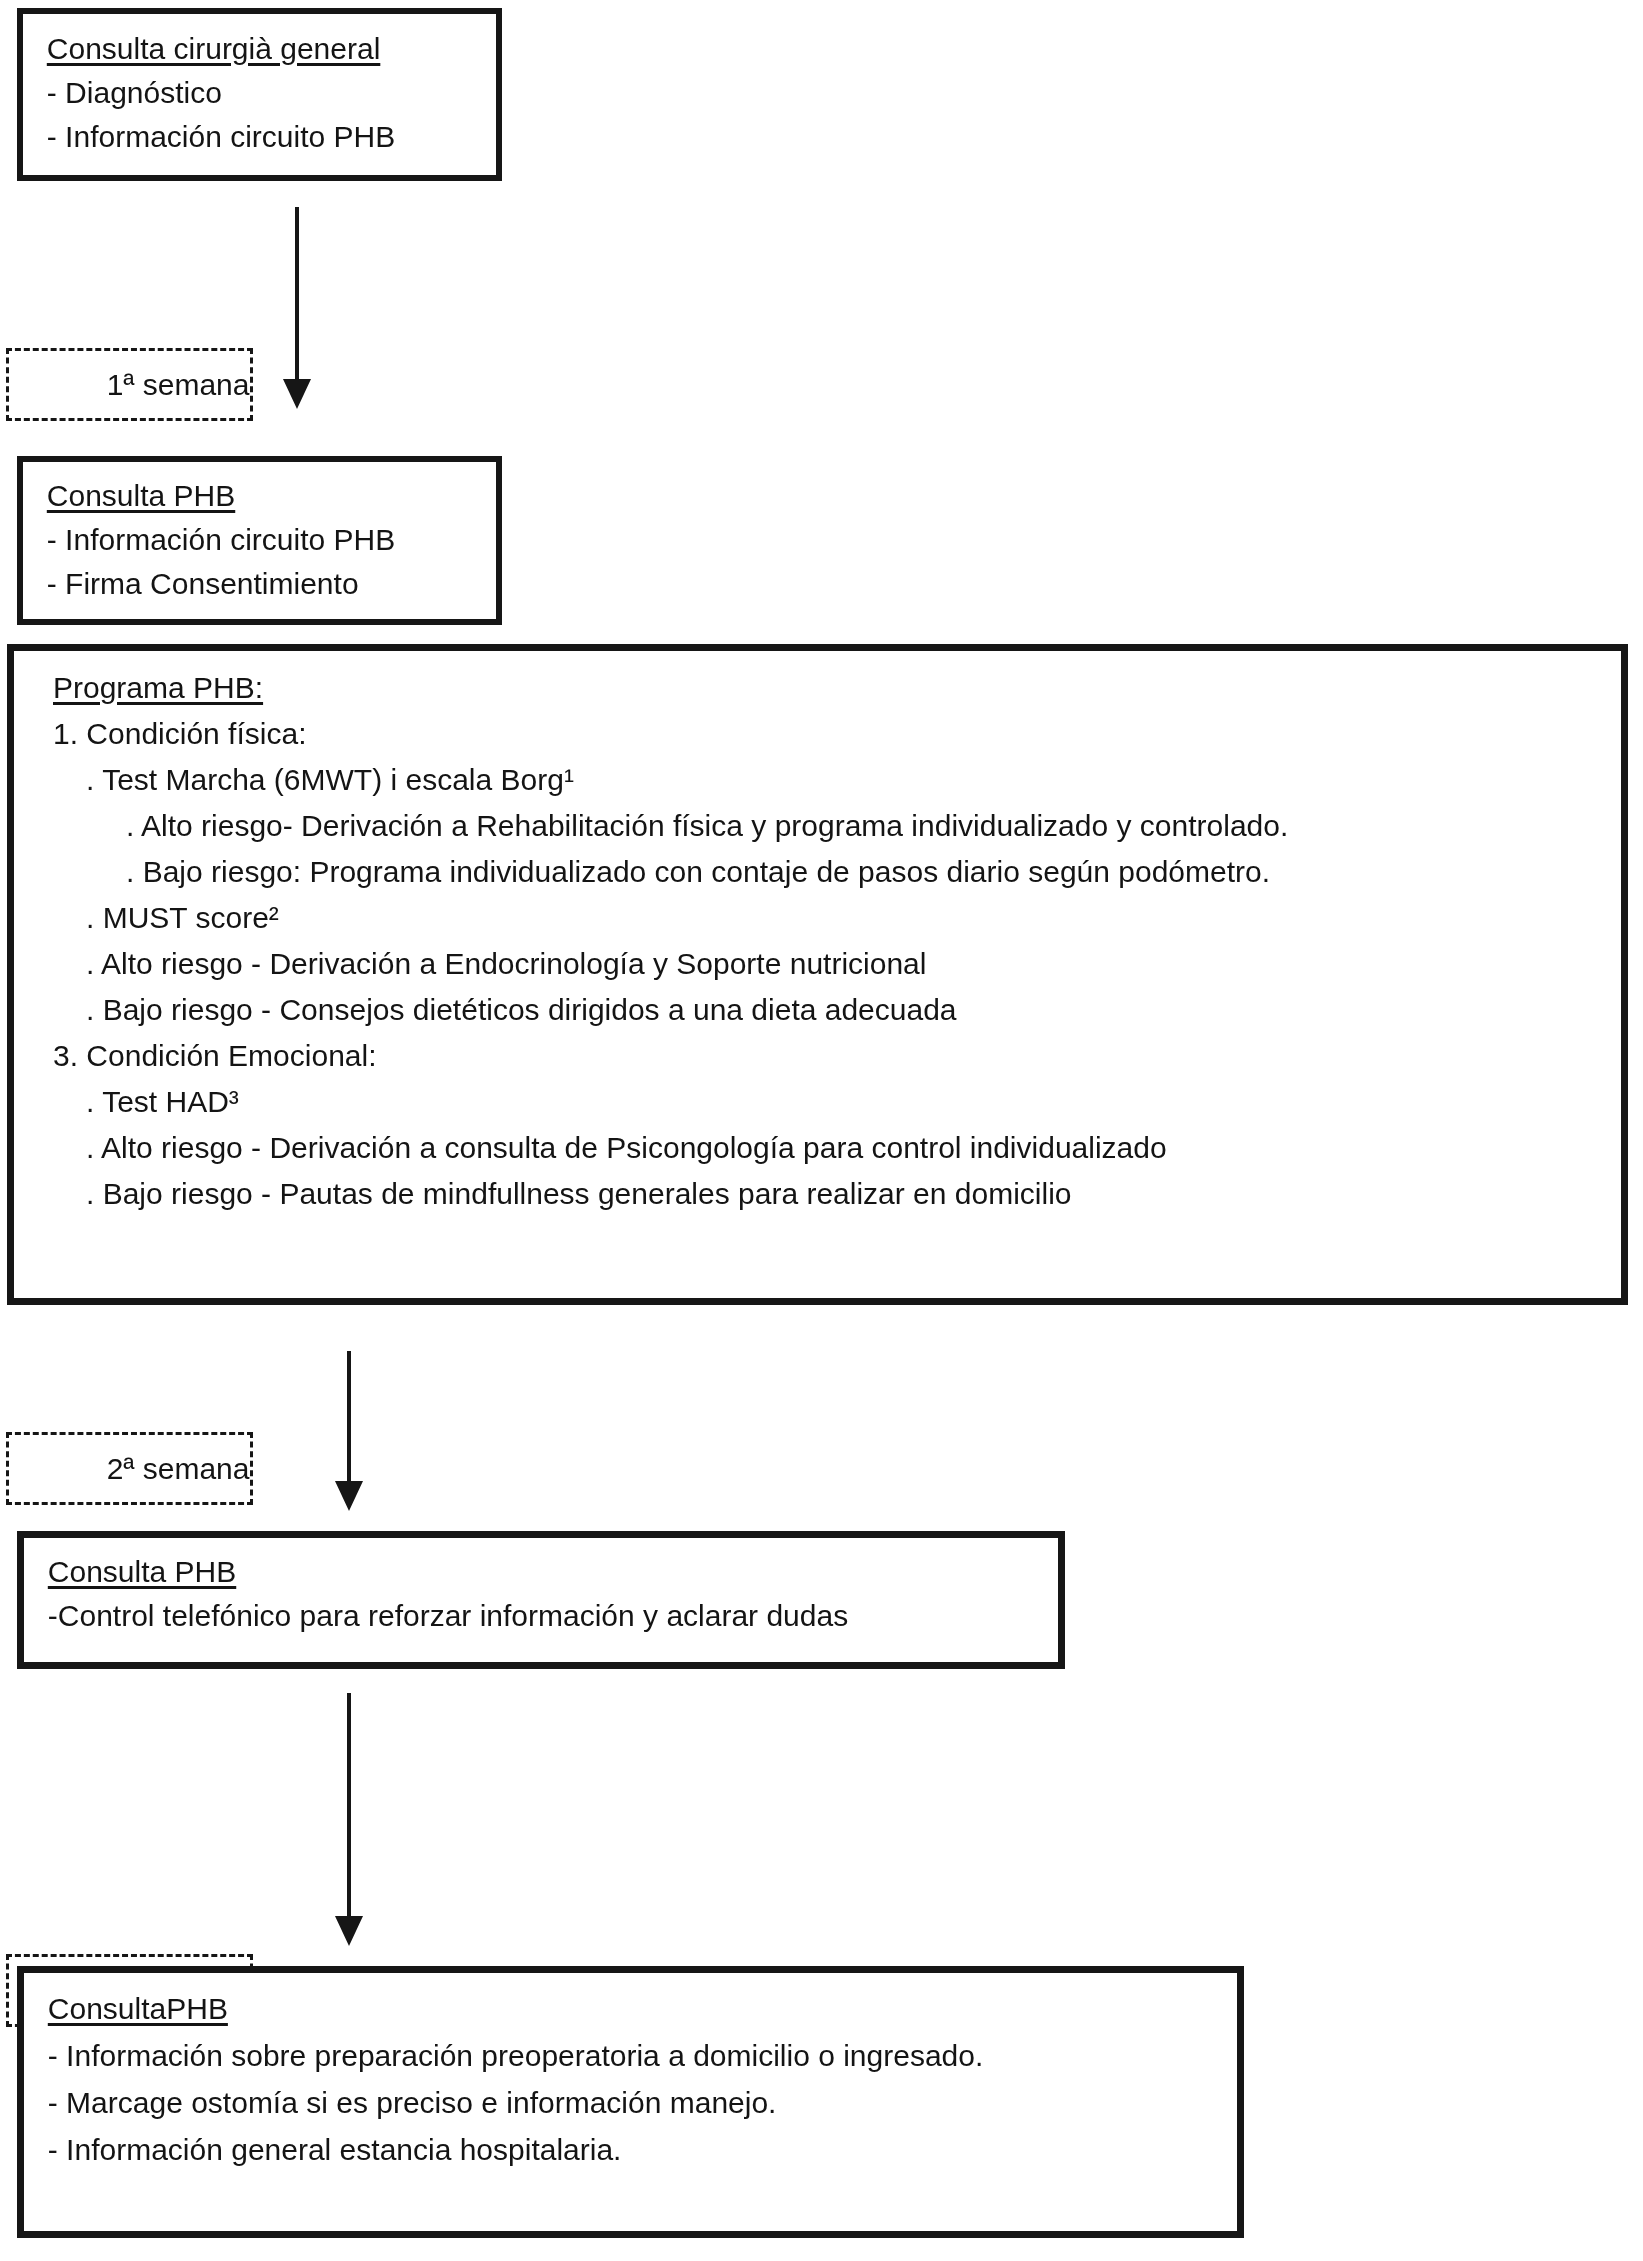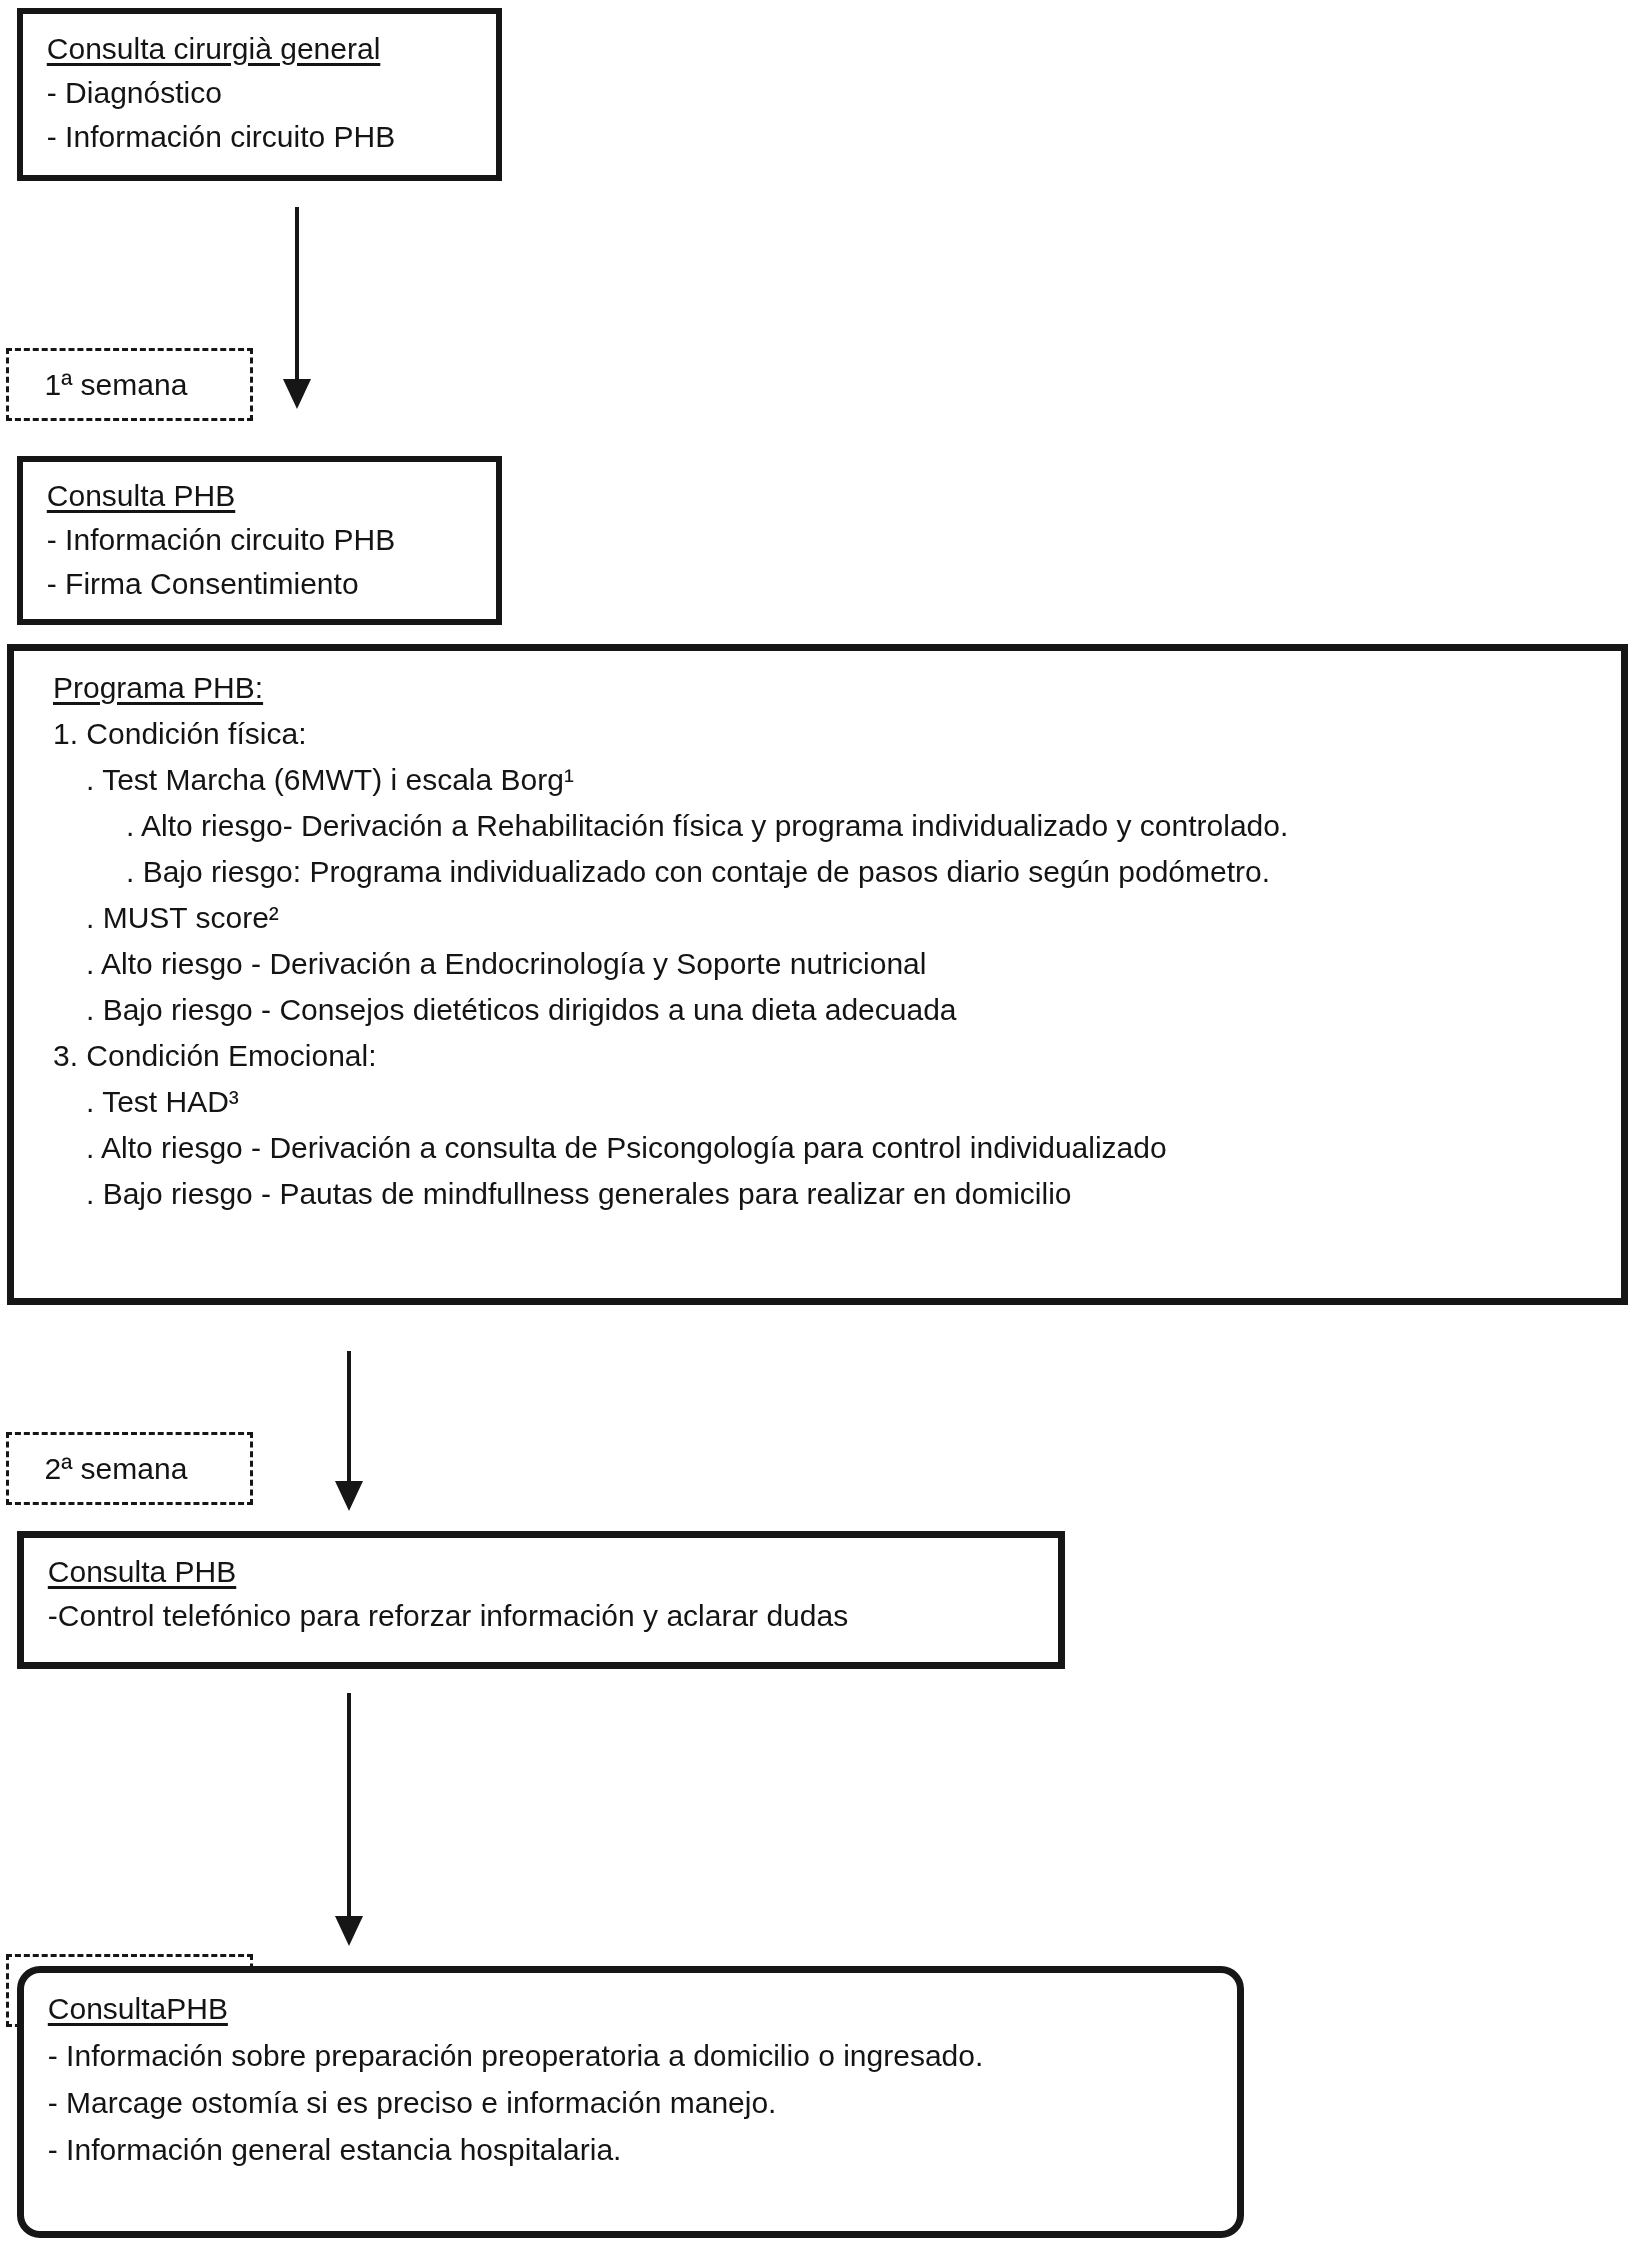--- a/index.html
+++ b/index.html
@@ -28,20 +28,21 @@
   .week {
     position:absolute;
     box-sizing:border-box;
     border:3.5px dashed #161616;
     background:#ffffff;
     font-size:30px;
     display:flex;
     align-items:center;
     padding-left:36px;
     white-space:nowrap;
+    justify-content:flex-end;
   }
   .program-line { white-space:nowrap; }
   .ind0 { padding-left:0; }
   .ind1 { padding-left:33px; }
   .ind2 { padding-left:73px; }
   .prog { line-height:46px; }
   .arrow { position:absolute; width:28px; }
   .arrow .shaft {
     position:absolute; left:11.7px; top:0;
     width:4.1px; height:calc(100% - 29px);
@@ -112,21 +113,21 @@
 
   <div class="arrow" style="left:335px; top:1693px; height:253px;">
     <div class="shaft"></div>
     <div class="head"></div>
   </div>
 
   <div class="week" style="left:5.5px; top:1954px; width:247px; height:73px;">
     <span>4ª semana</span>
   </div>
 
-  <div class="box thick" style="left:17.3px; top:1966px; width:1227px; height:272px; line-height:47px;border-radius:23px;">
+  <div class="box thick" style="left:17.3px; top:1966px; width:1227px; height:272px; line-height:47px;">
     <div class="title">ConsultaPHB</div>
     <div>- Información sobre preparación preoperatoria a domicilio o ingresado.</div>
     <div>- Marcage ostomía si es preciso e información manejo.</div>
     <div>- Información general estancia hospitalaria.</div>
   </div>
 
 </div>
 
 
 </body></html>

